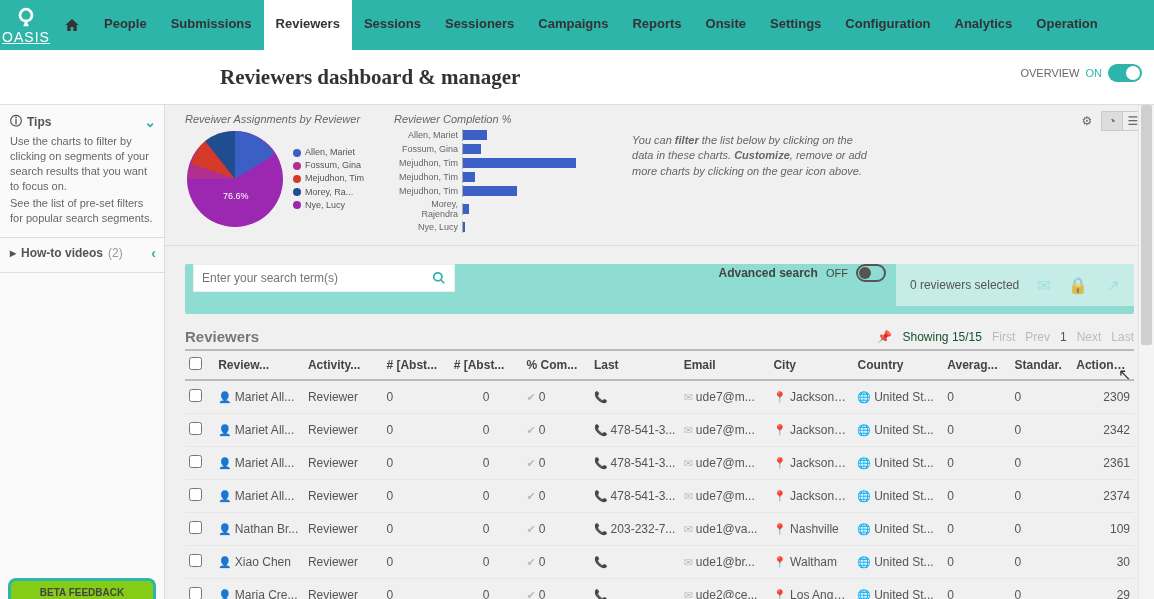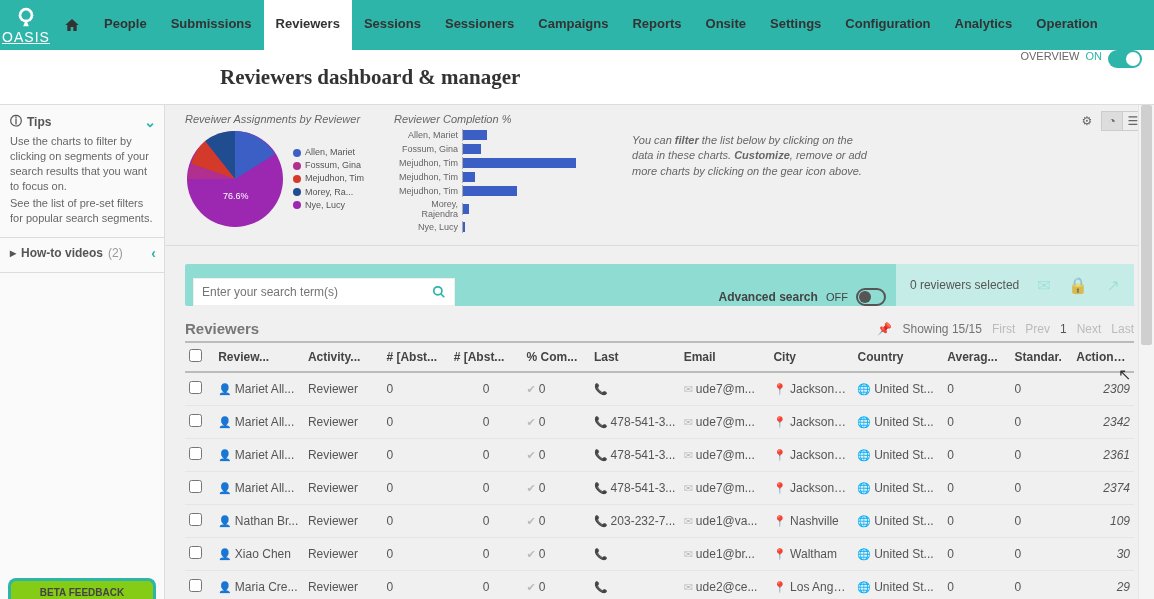--- a/index.html
+++ b/index.html
@@ -22,21 +22,21 @@
   .logo svg{width:22px;height:22px;}
   .logo .brand{font-size:14px;letter-spacing:1px;margin-top:1px;text-decoration:underline;}
   .home-link{display:flex;align-items:center;padding:0 12px;color:#333;}
   .nav{display:flex;}
   .nav a{display:flex;align-items:flex-start;padding:16px 12px 16px 12px;font-weight:bold;font-size:13px;color:#333;text-decoration:none;height:50px;}
   .nav a.active{background:#fff;}
   
   
   .titlebar{height:55px;border-bottom:1px solid #ddd;display:flex;align-items:center;padding:0 20px 0 220px;position:relative;}
   .titlebar h1{font-family:Georgia,'Times New Roman',serif;font-size:21px;font-weight:bold;margin:0;color:#333;}
-  .overview-toggle{position:absolute;right:12px;top:0;height:45px;display:flex;align-items:flex-start;gap:6px;}
+  .overview-toggle{position:absolute;right:12px;top:0;height:45px;display:flex;align-items:center;gap:6px;}
   .overview-toggle .label{font-size:11px;color:#666;}
   .overview-toggle .state{font-size:11px;color:var(--teal);}
   .switch{width:34px;height:18px;border-radius:9px;background:var(--teal);position:relative;}
   .switch .knob{position:absolute;width:14px;height:14px;border-radius:50%;background:#fff;top:2px;right:2px;}
   
   
   .content{display:flex;height:calc(599px - 50px - 45px);}
   .sidebar{width:165px;border-right:1px solid #ddd;background:#fafafa;display:flex;flex-direction:column;position:relative;}
   .sidebar .panel{padding:8px 10px;border-bottom:1px solid #ddd;}
   .sidebar .panel .hdr{display:flex;align-items:center;gap:5px;font-weight:bold;color:#555;margin-bottom:4px;position:relative;}
@@ -64,48 +64,48 @@
   .legend{font-size:9px;color:#555;line-height:1.45;}
   .legend .li{display:flex;align-items:center;gap:4px;}
   .legend .sw{width:8px;height:8px;border-radius:50%;display:inline-block;}
   .bars{display:flex;flex-direction:column;gap:2px;font-size:9px;color:#666;}
   .bars .row{display:flex;align-items:center;}
   .bars .lbl{width:68px;text-align:right;padding-right:4px;}
   .bars .track{width:120px;border-left:1px solid #aaa;height:12px;position:relative;}
   .bars .bar{height:10px;margin-top:1px;background:#3b5fc4;}
   
   
-  .toolbar{margin:18px 20px 12px 20px;background:var(--teal-light);height:42px;display:flex;align-items:flex-end;border-radius:2px;}
+  .toolbar{margin:18px 20px 12px 20px;background:var(--teal-light);height:50px;display:flex;align-items:flex-start;border-radius:2px;}
   .search-wrap{display:flex;align-items:center;background:#fff;height:28px;margin-left:8px;border:1px solid #eee;}
   .search-wrap input{border:none;outline:none;height:26px;width:230px;padding:0 8px;font-size:12px;}
   .search-wrap .sbtn{width:30px;height:26px;display:flex;align-items:center;justify-content:center;color:var(--teal);font-size:14px;}
   .adv{margin-left:auto;display:flex;align-items:center;gap:8px;padding-right:10px;color:#444;}
   .adv .lbl{font-weight:bold;font-size:12px;}
   .adv .off{font-size:11px;}
   .pill-toggle{width:30px;height:18px;border:2px solid #555;border-radius:10px;position:relative;background:transparent;}
   .pill-toggle .k{width:12px;height:12px;border-radius:50%;background:#555;position:absolute;top:1px;left:1px;}
   .sel-panel{height:42px;background:var(--teal-pale);display:flex;align-items:center;padding:0 14px;gap:18px;}
   .sel-panel .cnt{font-size:12px;color:#555;}
   .sel-panel .aicon{color:var(--teal-light);font-size:16px;opacity:.7;}
   
   
   .grid-top{margin:14px 20px 0 20px;display:flex;align-items:center;}
   .grid-top h2{margin:0;font-size:15px;color:#777;font-weight:bold;}
   .pager{margin-left:auto;display:flex;align-items:center;gap:10px;font-size:12px;color:#999;}
   .pager .pin{color:var(--teal);}
-  .pager .showing{color:#737373;font-style:normal;}
+  .pager .showing{color:#14532d;font-style:normal;}
   .pager .pg{color:#bbb;}
   .pager .cur{color:#555;}
   
   
   table.grid{width:calc(100% - 40px);margin:4px 20px 0 20px;border-collapse:collapse;table-layout:fixed;}
   table.grid th{border-bottom:2px solid var(--header-border);border-top:2px solid var(--header-border);text-align:left;padding:6px 4px;font-size:12px;color:#444;font-weight:bold;white-space:nowrap;overflow:hidden;text-overflow:ellipsis;}
   table.grid th:last-child{text-align:center;}
   table.grid td{border-bottom:1px solid var(--row-border);padding:8px 4px;font-size:12px;color:#555;white-space:nowrap;overflow:hidden;text-overflow:ellipsis;}
-  table.grid td:last-child{text-align:right;font-style:italic;}
+  table.grid td:last-child{text-align:right;}
   table.grid td .mut{color:#bbb;margin-right:3px;font-size:11px;}
   input[type=checkbox]{margin:0;}
   
   
   col.c-chk{width:26px;}
   col.c-rev{width:80px;}
   col.c-act{width:70px;}
   col.c-n1{width:60px;}
   col.c-n2{width:65px;}
   col.c-pc{width:60px;}

